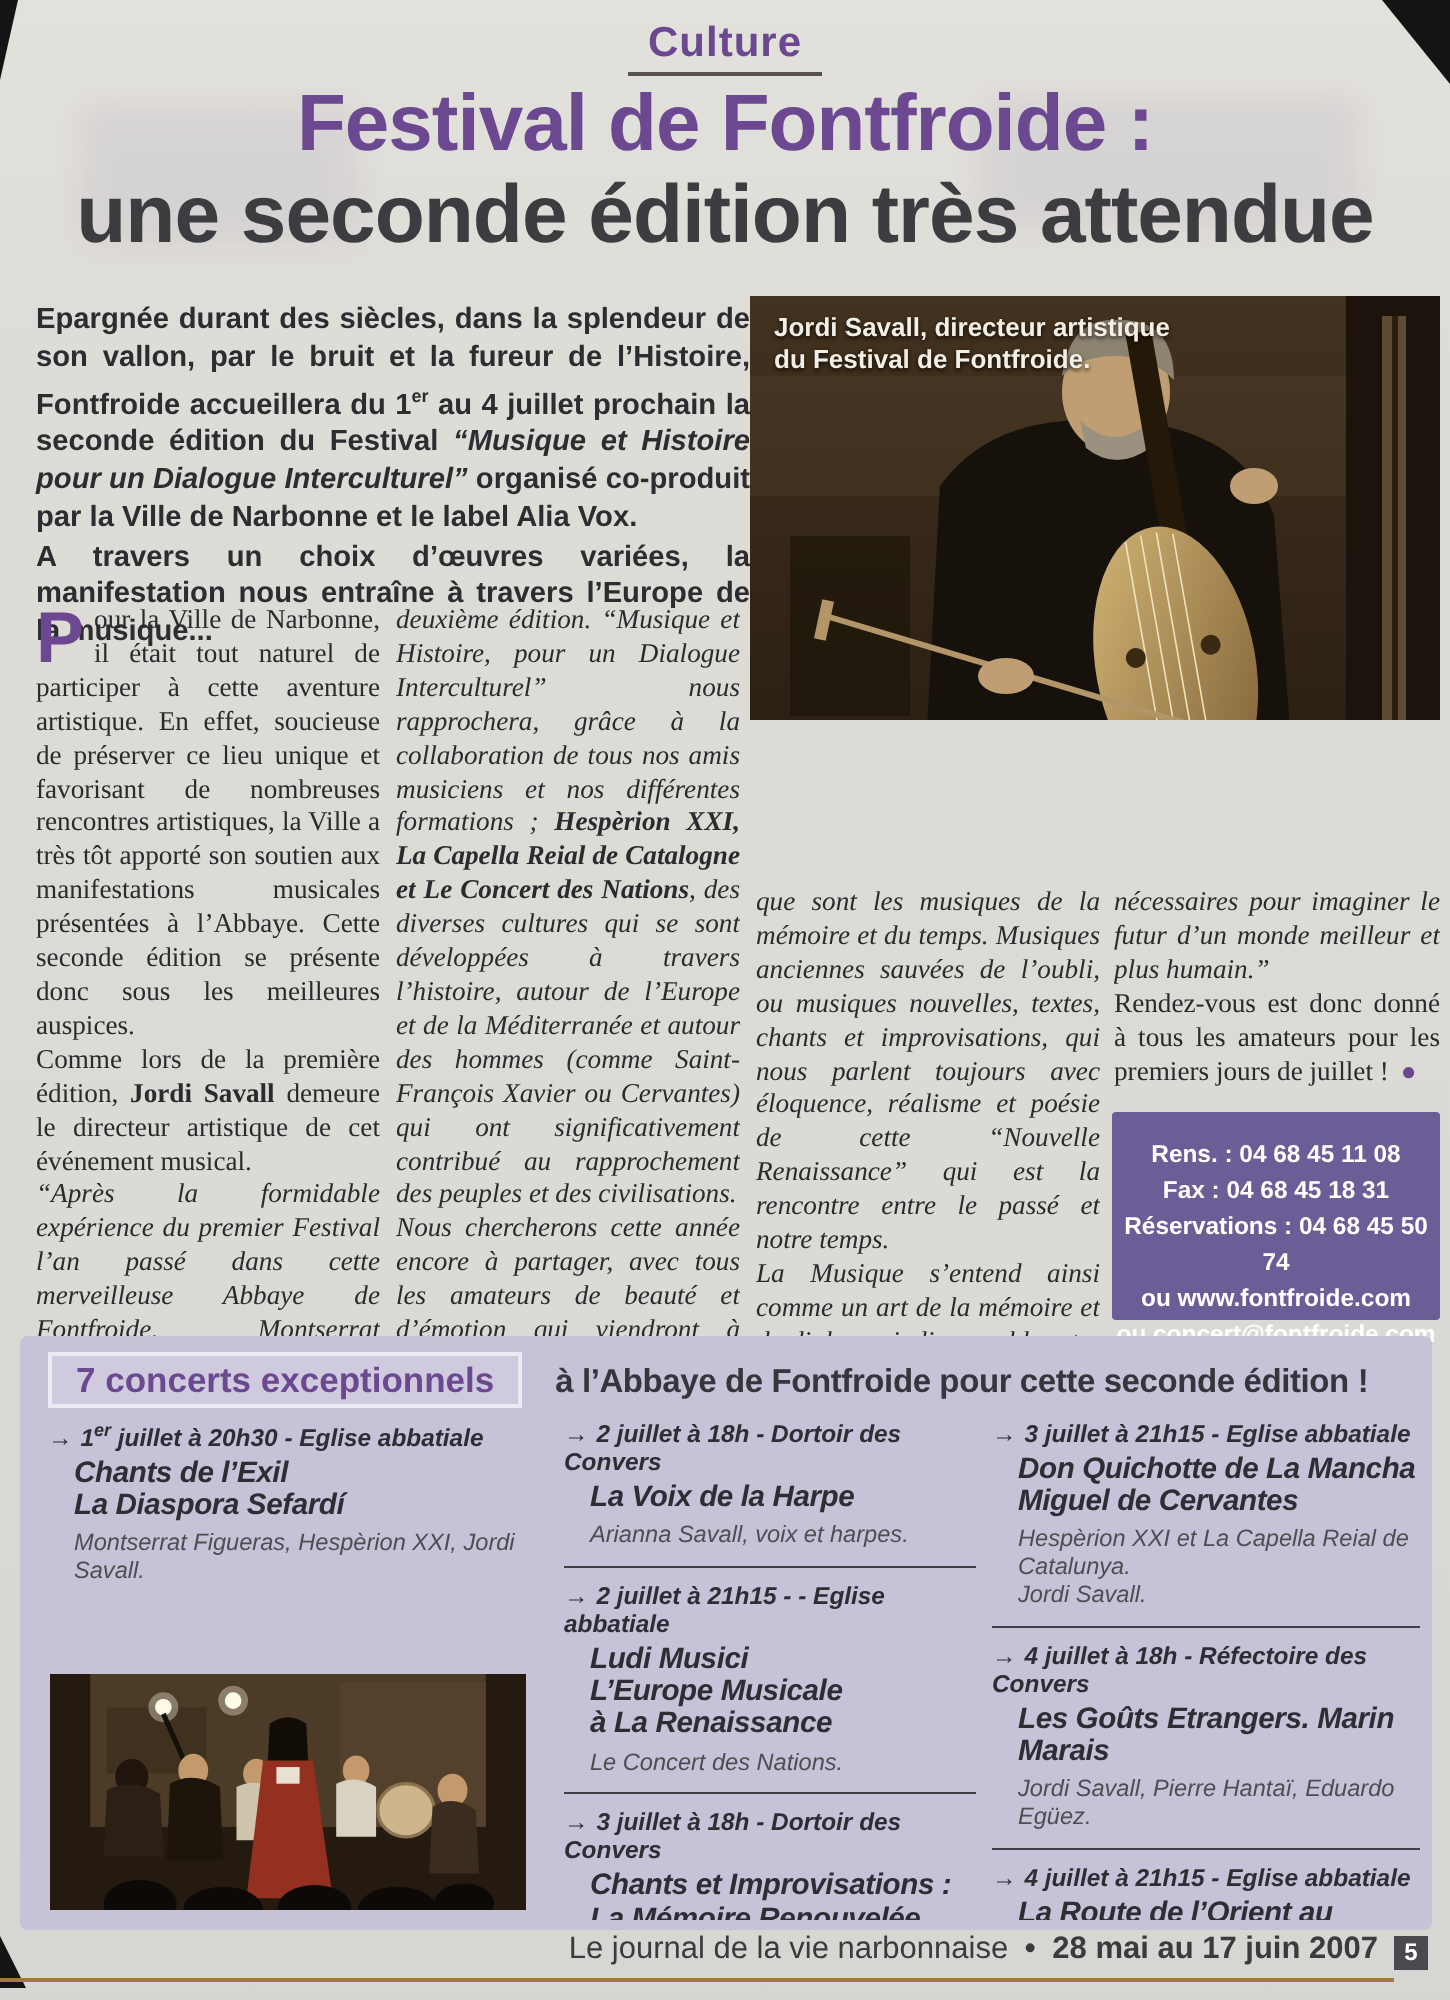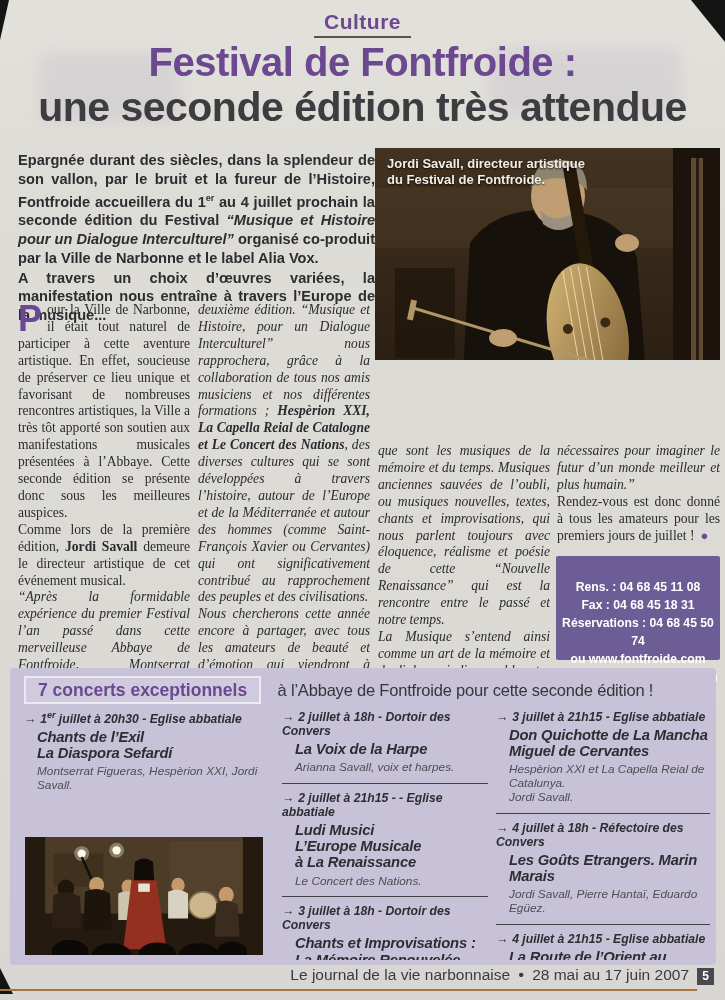--- a/index.html
+++ b/index.html
@@ -45,46 +45,46 @@
   .col2{left:198px;top:302px;width:172px;height:373px;}
   .col3{left:378px;top:443px;width:172px;height:232px;}
   .col4{left:557px;top:443px;width:163px;height:232px;}
   .dropcap{float:left;font-family:"Liberation Sans",sans-serif;font-weight:bold;font-size:36px;
            line-height:29px;color:#6b4890;margin:2px 5px 0 0;}
   .end-bullet{color:#6b4890;font-size:13px;margin-left:6px;}
 
   
   .contact{position:absolute;left:556px;top:556px;width:164px;height:104px;background:#6d5d96;
            border-radius:2px;color:#fff;font-weight:bold;font-size:12.2px;line-height:18px;
-           text-align:center;padding-top:22px;box-sizing:border-box;}
+           text-align:center;padding-top:12px;box-sizing:border-box;}
 
   
   .concerts{position:absolute;left:10px;top:668px;width:706px;height:297px;background:#c7c2d8;
             border-radius:4px;overflow:hidden;}
   .cheader{position:absolute;left:14px;top:8px;right:8px;}
   .badge{display:inline-block;border:2px solid #ece9f2;background:#cfcadd;color:#6b4890;
          font-weight:bold;font-size:17.5px;padding:2px 12px 1px 12px;}
-  .cheadtitle{font-weight:normal;font-size:16.5px;color:#36353b;margin-left:12px;letter-spacing:-.2px;}
+  .cheadtitle{font-weight:bold;font-size:16.5px;color:#36353b;margin-left:12px;letter-spacing:-.2px;}
   .ccol{position:absolute;top:42px;overflow:hidden;}
   .ccol1{left:14px;width:250px;height:250px;}
   .ccol2{left:272px;width:206px;height:250px;}
   .ccol3{left:486px;width:214px;height:250px;}
   .edate{font-style:italic;font-weight:bold;font-size:12.2px;color:#2e2d33;}
   .arrow{font-style:normal;display:inline-block;margin-right:4px;}
   .etitle{font-style:italic;font-weight:bold;font-size:14.8px;line-height:16.2px;color:#2e2d33;
           margin:3px 0 4px 13px;white-space:pre-line;letter-spacing:-.2px;}
   .eartists{font-style:italic;font-size:11.8px;line-height:13.8px;color:#4e4d52;margin-left:13px;white-space:pre-line;}
   .divider{border:none;border-top:1.5px solid #413f46;margin:8px 0 7px 0;}
   .photo-concert{position:absolute;left:1px;top:127px;width:238px;height:118px;overflow:hidden;background:#241a10;}
 
   
   .footrule{position:absolute;left:0;top:989px;width:697px;border-top:2px solid #a5763d;}
   .footer{position:absolute;right:36px;top:966px;font-size:15.5px;color:#3b3a3e;}
   .footer .jtitle{font-weight:normal;}
-  .footer .fdate{font-weight:normal;}
+  .footer .fdate{font-weight:bold;}
   .footer .fbullet{font-weight:bold;margin:0 4px;}
   .pagenum{position:absolute;right:11px;top:968px;width:17px;height:17px;background:#4a4950;color:#fff;
            font-weight:bold;font-size:12px;text-align:center;line-height:17px;}
 </style>
 </head>
 <body>
 
 <div class="page">
 
   <div class="art art-tl"></div>

